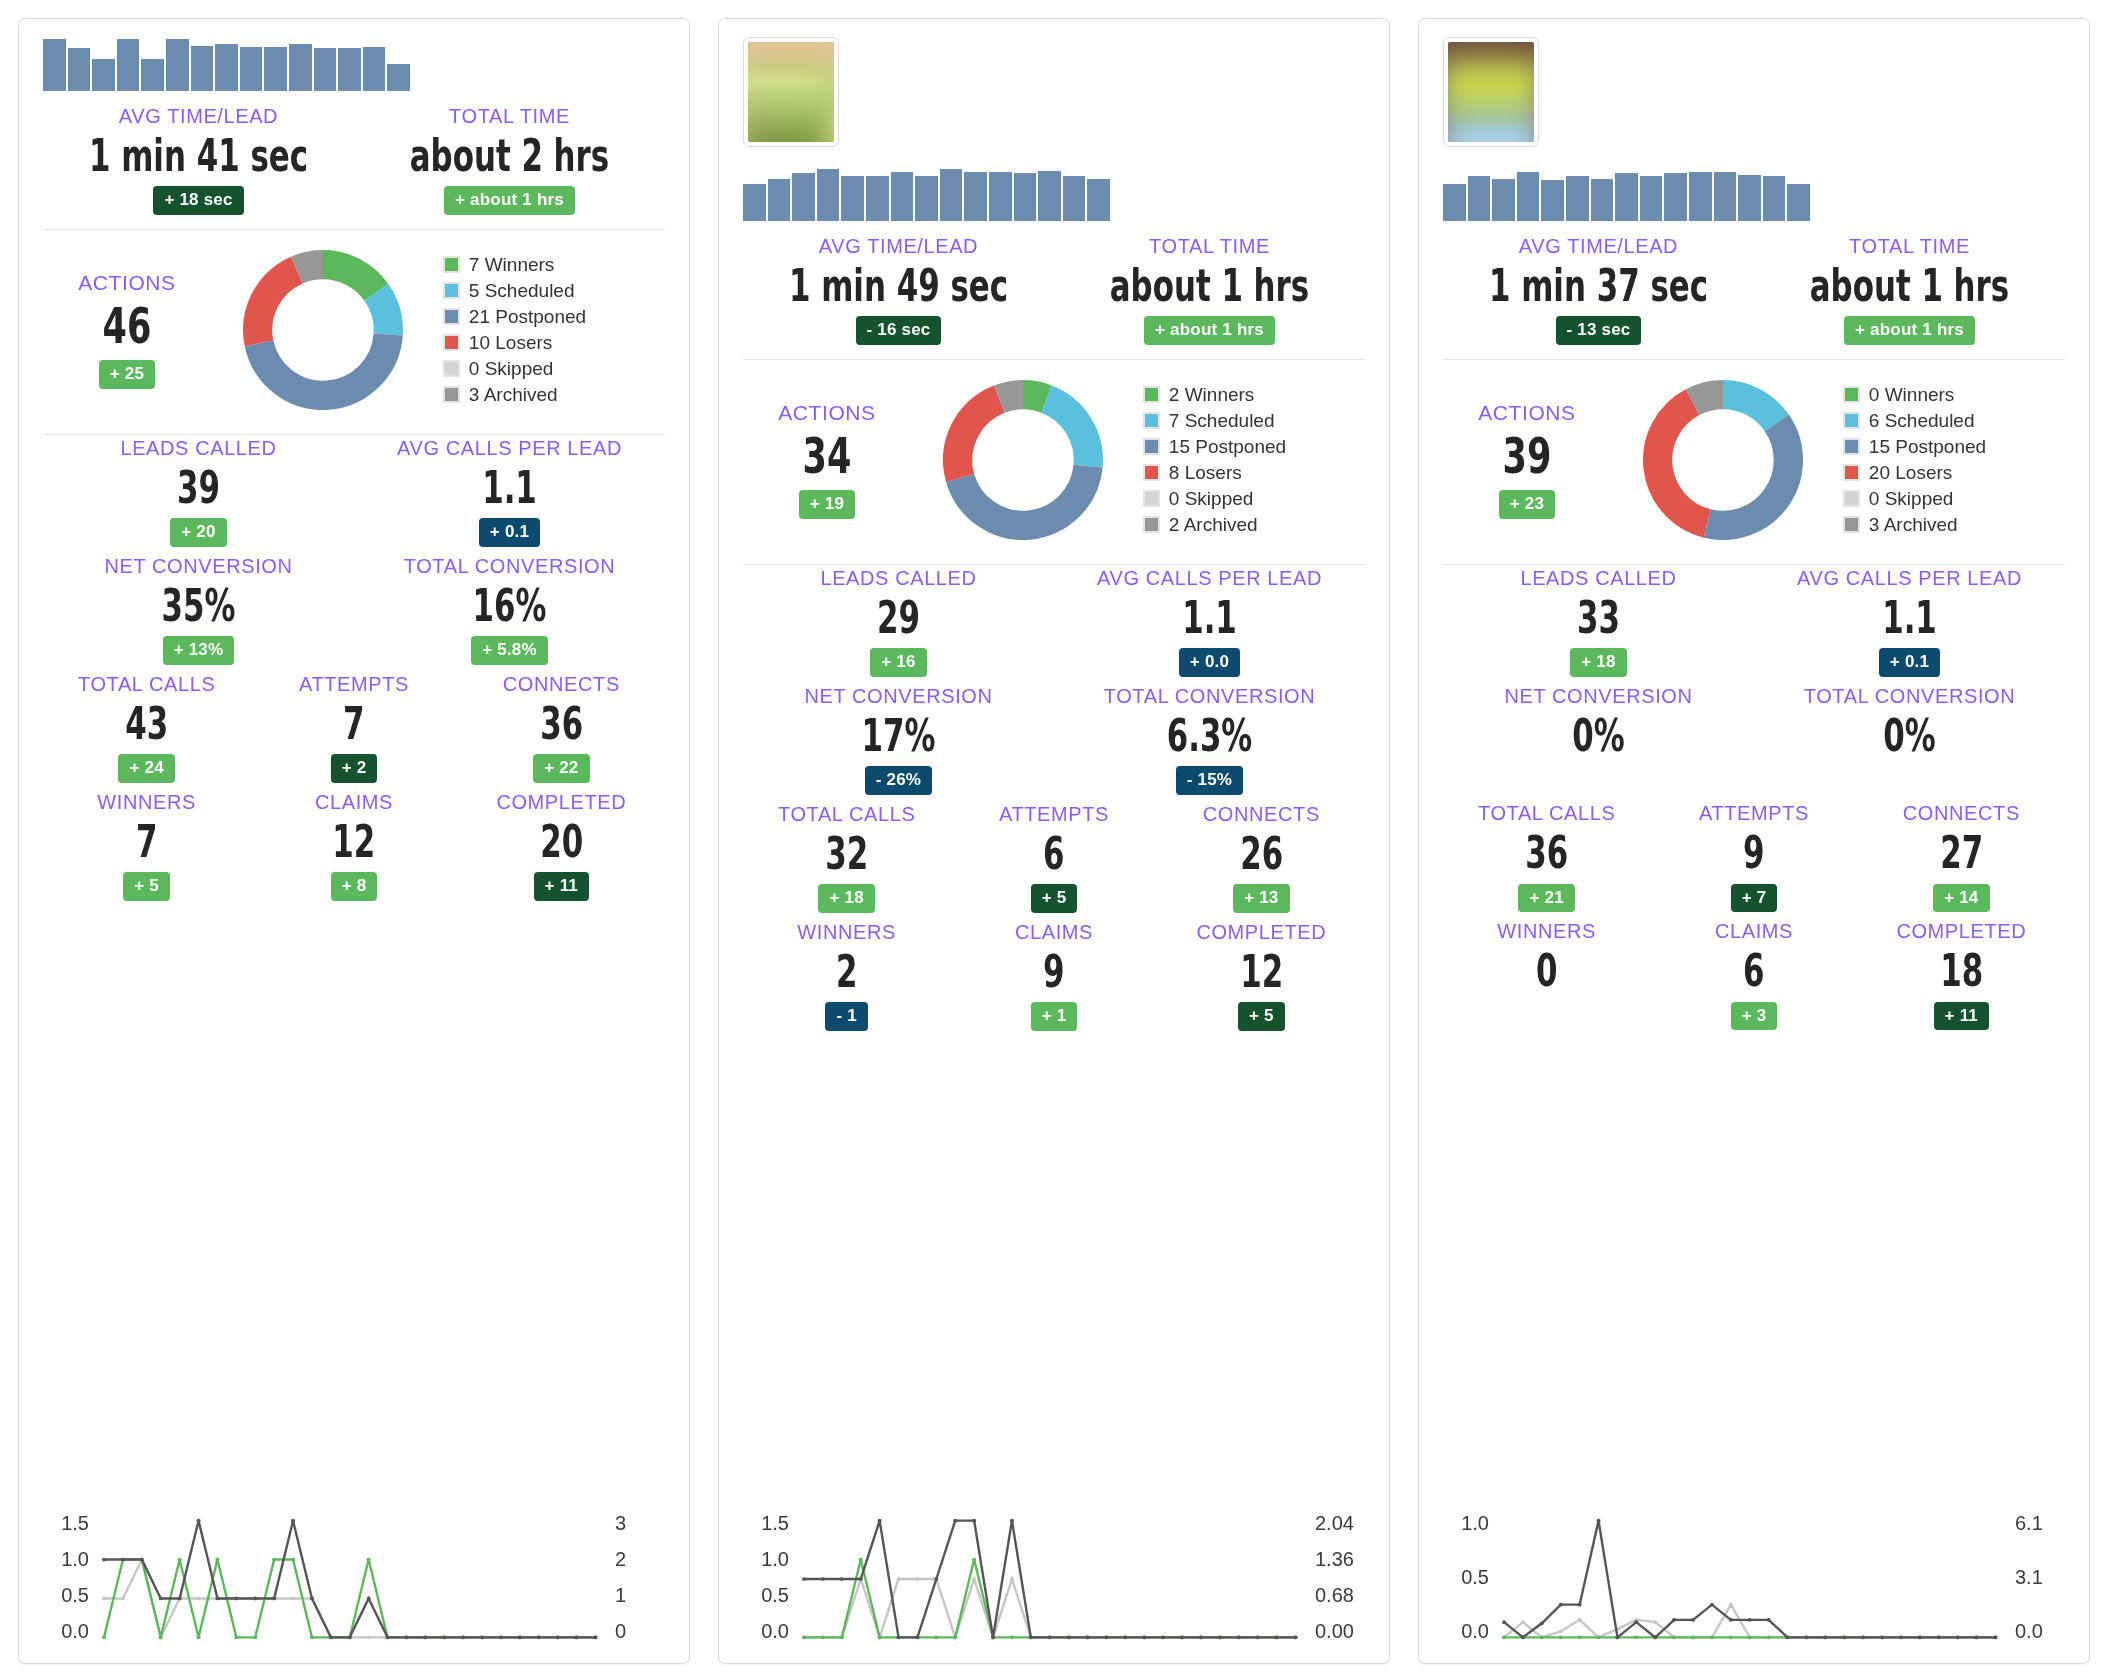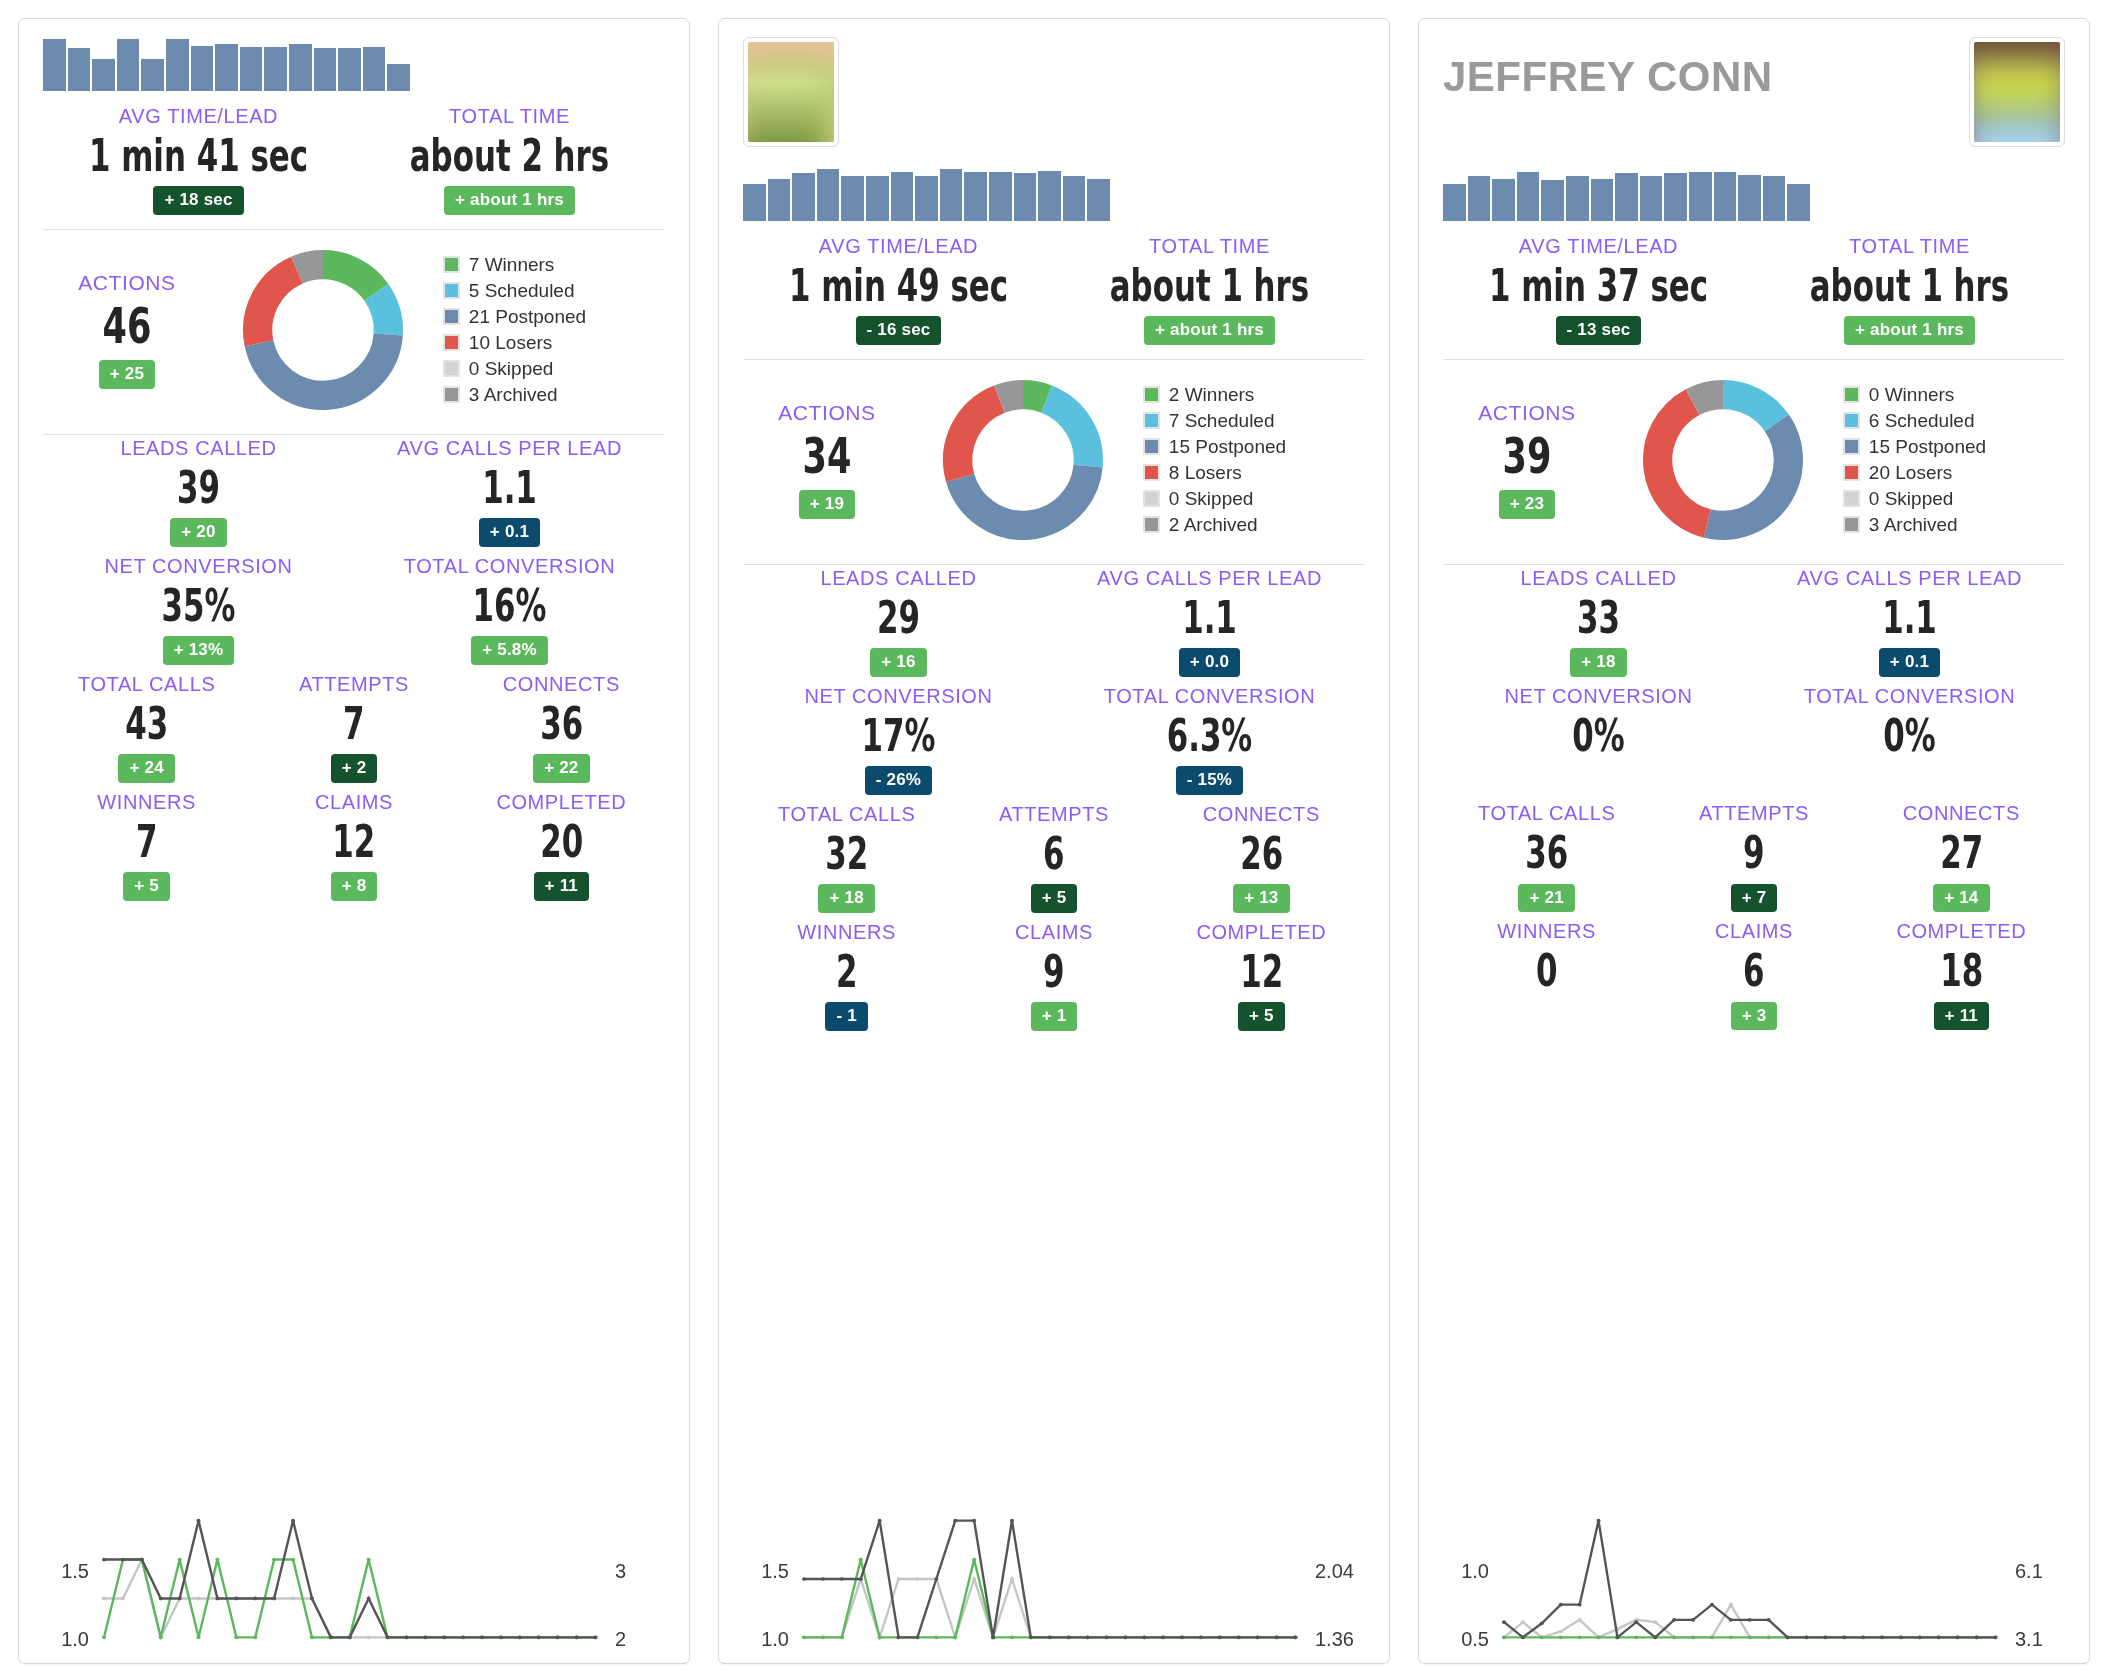--- a/index.html
+++ b/index.html
@@ -144,21 +144,21 @@
     width: 56px;
     display: flex;
     flex-direction: column;
     justify-content: space-between;
     font-size: 20px;
     color: #3b3b3b;
     padding: 4px 0 8px 0;
   }
   .axis.left { text-align: right; padding-right: 10px; }
   .axis.right { text-align: left; padding-left: 12px; width: 62px; }
-  .axis div { line-height: 1; margin-top: 48px; }
+  .axis div { line-height: 1; }
   .plot { flex: 1 1 auto; min-width: 0; }
   .plot svg { width: 100%; height: 100%; display: block; }
 </style>
 </head>
 <body>
 
 <div class="board">
     <div class="card">
       <div class="sparkbars">
         <div class="b" style="height: 100%;"></div>
@@ -525,21 +525,20 @@
         <div class="axis right">
           <div>2.04</div>
           <div>1.36</div>
           <div>0.68</div>
           <div>0.00</div>
         </div>
       </div>
     </div>
     <div class="card">
       <div class="card-head">
-        <div class="person-name">JEFFREY CONN</div>
         <div class="avatar-frame">
           <div class="avatar-img" style="background: linear-gradient(rgb(216, 226, 94) 0%, rgb(201, 216, 79) 45%, rgb(143, 181, 201) 100%); box-shadow: rgb(106, 74, 58) 0px 28px 30px -10px inset, rgb(168, 211, 232) 0px -22px 20px -8px inset;"></div>
         </div>
       </div>
       <div class="sparkbars">
         <div class="b" style="height: 72%;"></div>
         <div class="b" style="height: 86%;"></div>
         <div class="b" style="height: 80%;"></div>
         <div class="b" style="height: 95%;"></div>
         <div class="b" style="height: 78%;"></div>

